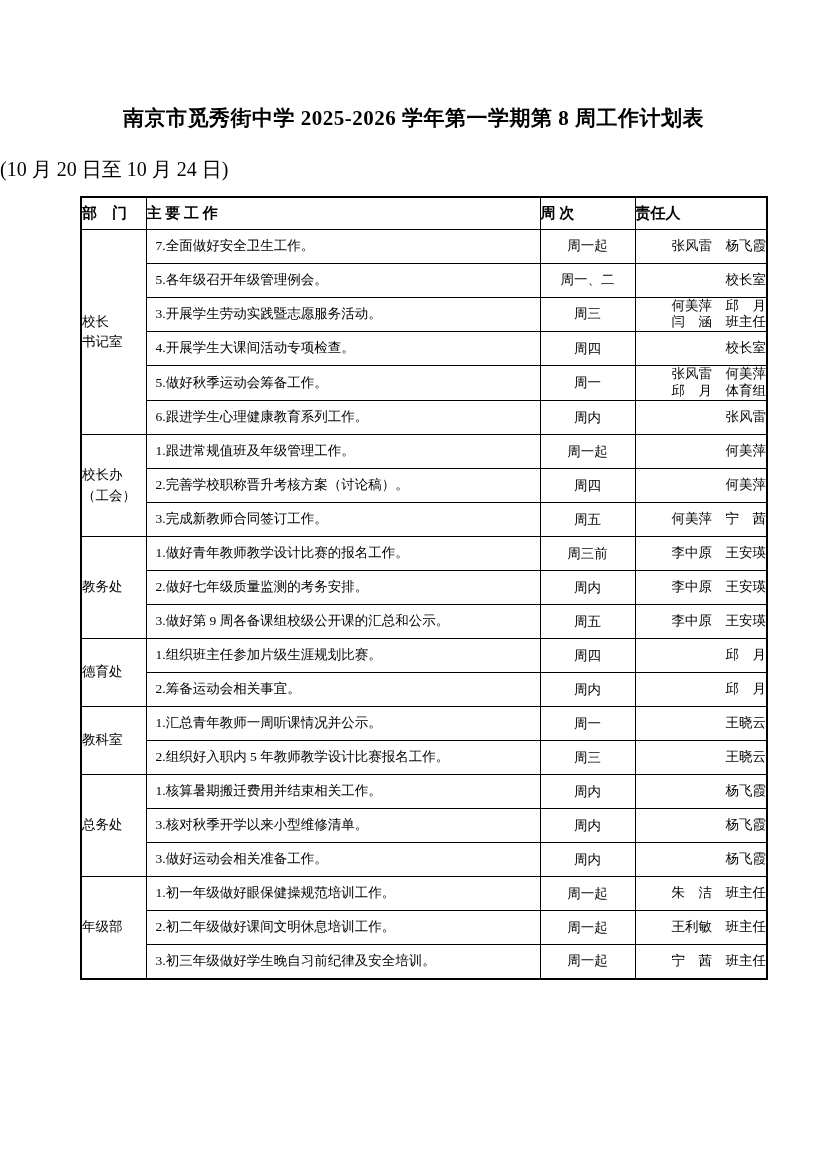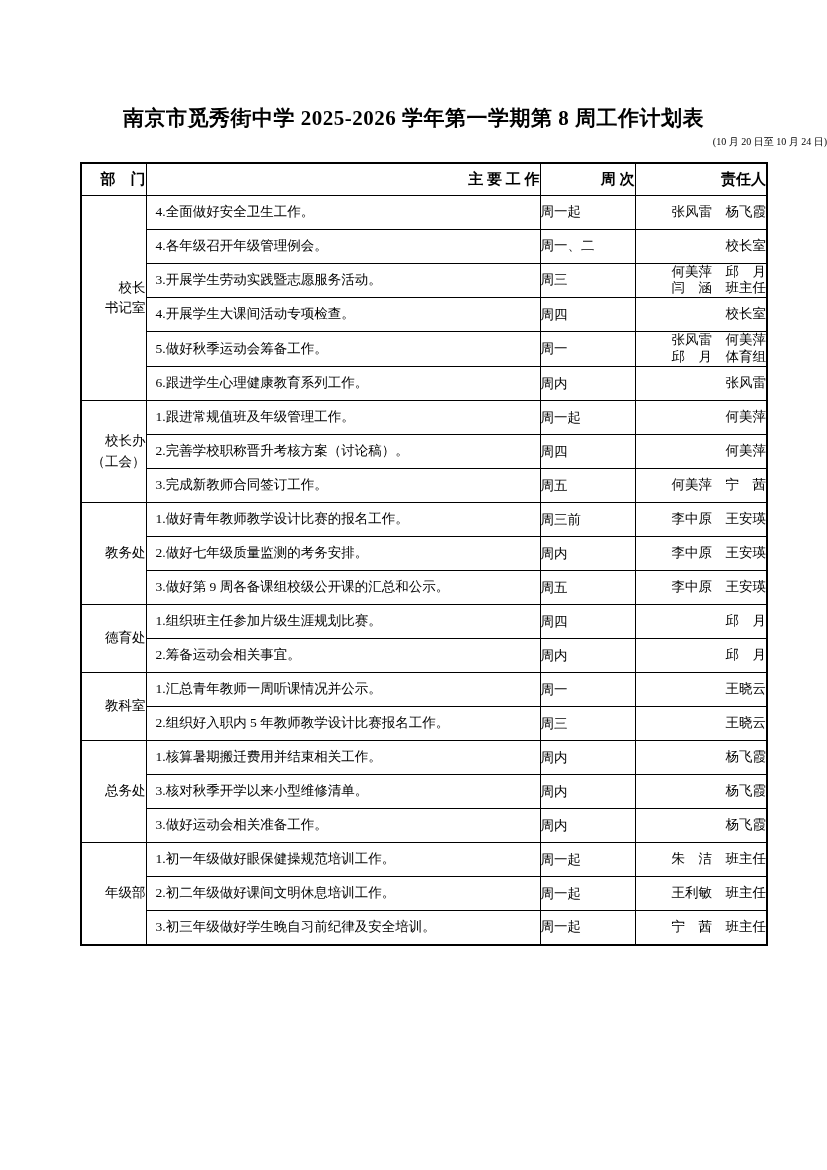--- a/index.html
+++ b/index.html
@@ -16,59 +16,59 @@
     overflow: hidden;
   }
   .doc-title {
     padding-top: 104px;
     text-align: center;
     font-size: 21px;
     font-weight: bold;
     letter-spacing: 0.5px;
   }
   .doc-subtitle {
-    margin-top: 3px;
-    text-align: right;
-    font-size: 10px;
+    margin-top: 24px;
+    text-align: left;
+    font-size: 20px;
   }
   table.plan {
     border-collapse: collapse;
     table-layout: fixed;
     width: 686px;
     margin-left: 80px;
     margin-top: 13px;
     border: 2px solid #000000;
   }
   table.plan td, table.plan th {
     border: 1.5px solid #000000;
     font-size: 13.5px;
     font-weight: normal;
     vertical-align: middle;
     overflow: hidden;
   }
   table.plan th {
     height: 32px;
     font-weight: bold;
     font-size: 15px;
-    text-align: right;
+    text-align: left;
   }
   td.dept {
-    text-align: right;
+    text-align: left;
     white-space: pre-line;
     line-height: 1.5;
     font-size: 14px;
   }
   td.work {
     text-align: left;
     padding: 6px 6px 6px 9px;
     height: 34px;
     line-height: 1.25;
   }
   td.week {
-    text-align: left;
+    text-align: center;
     height: 34px;
   }
   td.owner {
     text-align: right;
     height: 34px;
     white-space: pre-line;
     line-height: 1.25;
   }
 </style>
 </head>
@@ -90,26 +90,26 @@
         <th>部　门</th>
         <th>主 要 工 作</th>
         <th>周 次</th>
         <th>责任人</th>
       </tr>
     </thead>
     <tbody>
         <tr>
           <td class="dept" rowspan="6">校长
 书记室</td>
-          <td class="work">4.全面做好安全卫生工作。</td>
+          <td class="work">7.全面做好安全卫生工作。</td>
           <td class="week">周一起</td>
           <td class="owner">张风雷　杨飞霞</td>
         </tr>
         <tr>
-          <td class="work">4.各年级召开年级管理例会。</td>
+          <td class="work">5.各年级召开年级管理例会。</td>
           <td class="week">周一、二</td>
           <td class="owner">校长室</td>
         </tr>
         <tr>
           <td class="work">3.开展学生劳动实践暨志愿服务活动。</td>
           <td class="week">周三</td>
           <td class="owner">何美萍　邱　月
 闫　涵　班主任</td>
         </tr>
         <tr>

